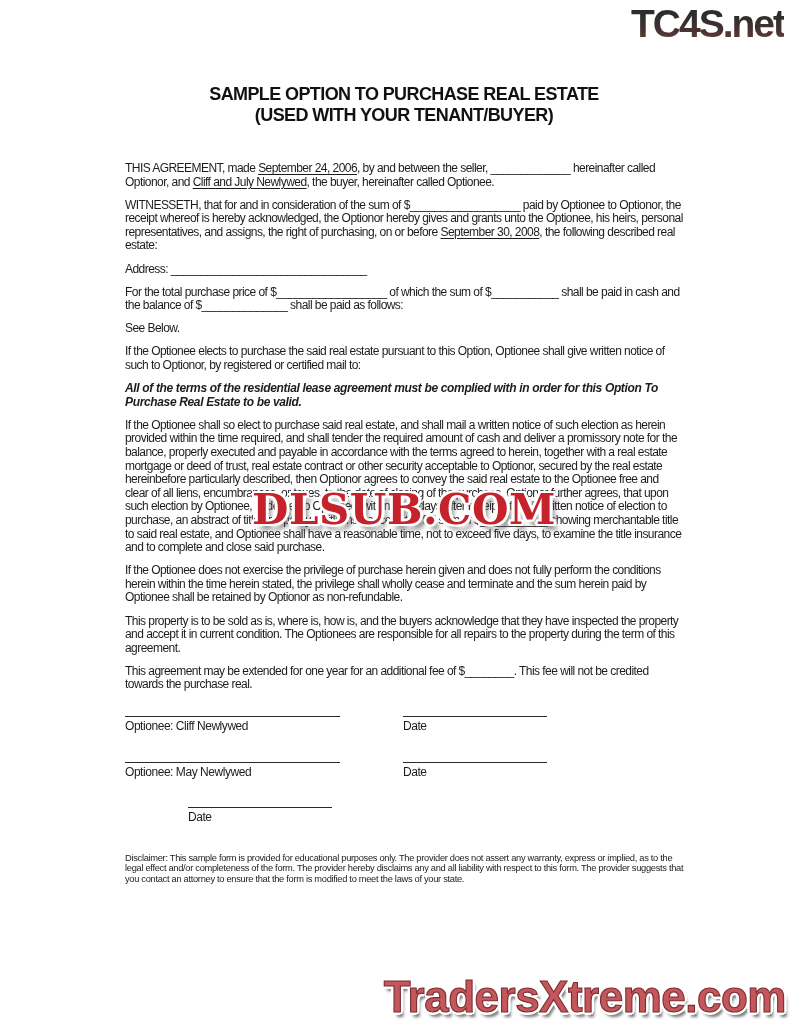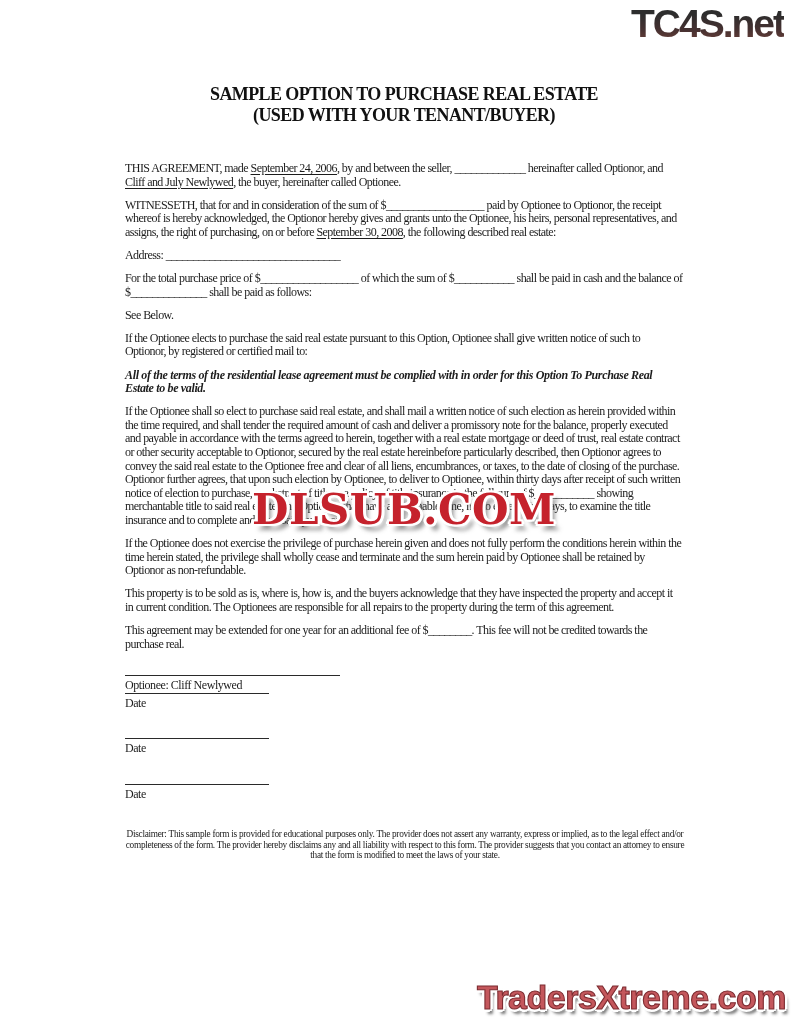--- a/index.html
+++ b/index.html
@@ -1,46 +1,46 @@
 <!DOCTYPE html>
 <html><head>
 <meta charset="utf-8">
 <style>
   html, body { margin:0; padding:0; }
   body {
     width:791px; height:1024px; background:#ffffff; position:relative;
     font-family:"Liberation Sans", sans-serif; color:#1c1c1c; overflow:hidden;
   }
   .content {
-    position:absolute; left:125px; top:84px; width:558px;font-family:Liberation Serif, serif;
+    position:absolute; left:125px; top:84px; width:558px;
   }
   .doc-title {
     text-align:center; font-weight:bold; font-size:18px; line-height:21px;
     letter-spacing:-0.6px; margin:0 0 36px 0; color:#111;
   }
   p.para {
     font-size:12px; line-height:13.6px; letter-spacing:-0.55px;
     margin:0 0 9.5px 0;
   }
   p.para.emphasis { font-weight:bold; font-style:italic; letter-spacing:-0.35px; }
   .u { text-decoration:underline; text-underline-offset:2px;margin-top:27px; }
 
   .sig-block { margin-top:24px; }
-  .sig-row { display:flex; align-items:flex-start; margin-bottom:28px;flex-direction:column; }
+  .sig-row { display:flex; align-items:flex-start; margin-bottom:28px; }
   .sig-line {
     border-top:1.3px solid #2a2a2a; padding-top:3px;
     font-size:12px; letter-spacing:-0.45px; line-height:13.5px;
   }
   .sig-col1 { width:215px; }
   .sig-gap  { width:63px; }
   .sig-col2 { width:144px; }
 
   .disclaimer {
     margin-top:10px; width:560px;
-    font-size:9.3px; line-height:10.6px; letter-spacing:-0.3px; color:#222;text-align:center;
+    font-size:9.3px; line-height:10.6px; letter-spacing:-0.3px; color:#222;
   }
 
   
   .wm-top {
     position:absolute; top:0px; right:7px; z-index:6;
     font-weight:bold; font-size:39px; line-height:48px; letter-spacing:-2px;
     background:linear-gradient(180deg, #2d2d2d 30%, #463131 62%, #7b463c 100%);
     -webkit-background-clip:text; background-clip:text; color:transparent;
   }
   .wm-center {
@@ -49,21 +49,21 @@
     font-size:42px; line-height:46px; letter-spacing:0.5px;
     color:#c5222c;
     text-shadow:
       -2px -2px 0 #ffffff, 2px -2px 0 #ffffff, -2px 2px 0 #ffffff, 2px 2px 0 #ffffff,
       0 -2px 0 #ffffff, 0 2px 0 #ffffff, -2px 0 0 #ffffff, 2px 0 0 #ffffff,
       -3px 0 0 #ffffff, 3px 0 0 #ffffff,
       5px 6px 4px rgba(70,70,70,0.55);
   }
   .wm-bottom {
     position:absolute; right:5px; top:978px; z-index:6;
-    font-weight:bold; font-size:34px; line-height:38px; letter-spacing:-0.5px;
+    font-weight:bold; font-size:44px; line-height:38px; letter-spacing:-0.5px;
     color:#c4575c;
     -webkit-text-stroke:1.1px #7c2b30;
     text-shadow:
       -2px -2px 0 #ffffff, 2px -2px 0 #ffffff, -2px 2px 0 #ffffff, 2px 2px 0 #ffffff,
       0 -3px 0 #ffffff, 0 3px 0 #ffffff, -3px 0 0 #ffffff, 3px 0 0 #ffffff,
       3px 5px 3px rgba(45,45,45,0.65);
   }
 </style>
 </head>
 <body>
@@ -90,20 +90,21 @@
       <p class="para"><span>This agreement may be extended for one year for an additional fee of $________. This fee will not be credited towards the purchase real.</span></p>
     </div>
 
   <div class="sig-block">
       <div class="sig-row">
         <div class="sig-line sig-col1">Optionee: Cliff Newlywed</div>
         <div class="sig-gap"></div>
         <div class="sig-line sig-col2">Date</div>
       </div>
       <div class="sig-row">
+        <div class="sig-line sig-col1">Optionee: May Newlywed</div>
         <div class="sig-gap"></div>
         <div class="sig-line sig-col2">Date</div>
       </div>
       <div class="sig-row">
         <div class="sig-gap"></div>
         <div class="sig-line sig-col2">Date</div>
       </div>
     </div>
 
   <div class="disclaimer">Disclaimer: This sample form is provided for educational purposes only. The provider does not assert any warranty, express or implied, as to the legal effect and/or completeness of the form. The provider hereby disclaims any and all liability with respect to this form. The provider suggests that you contact an attorney to ensure that the form is modified to meet the laws of your state.</div>

